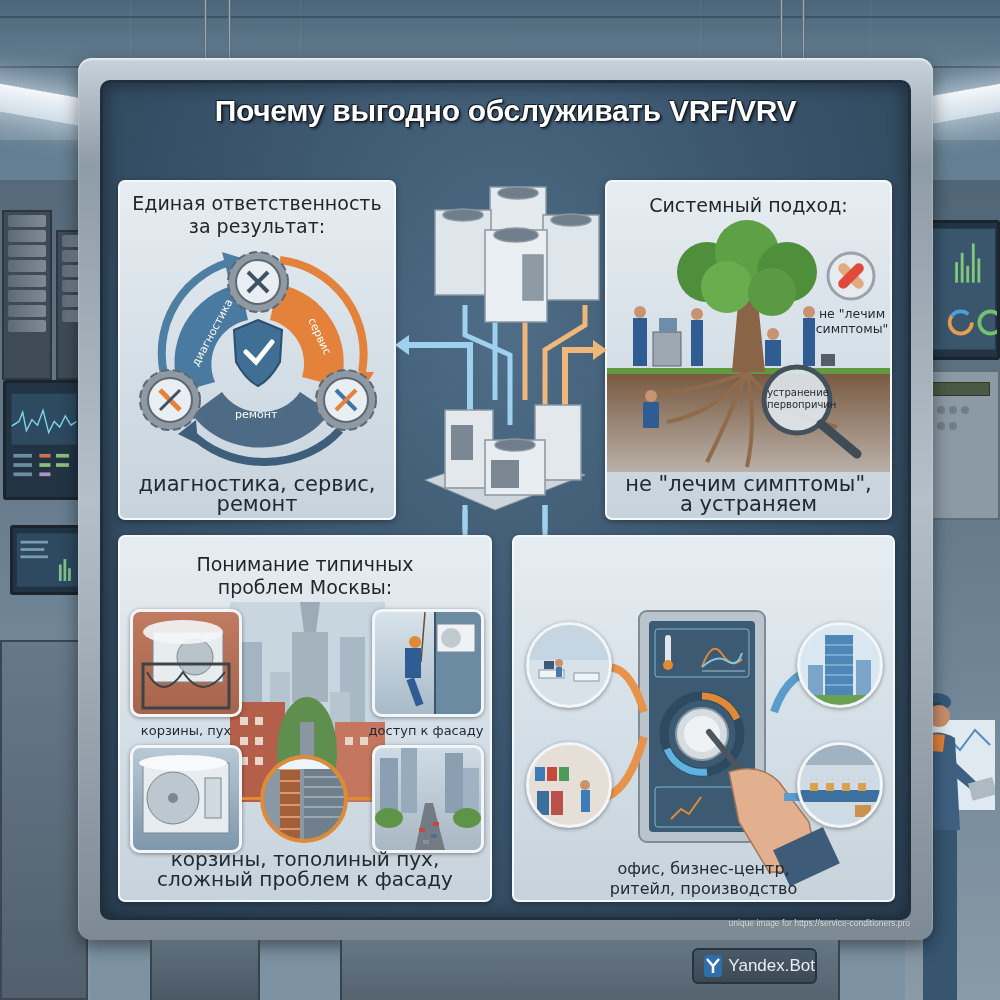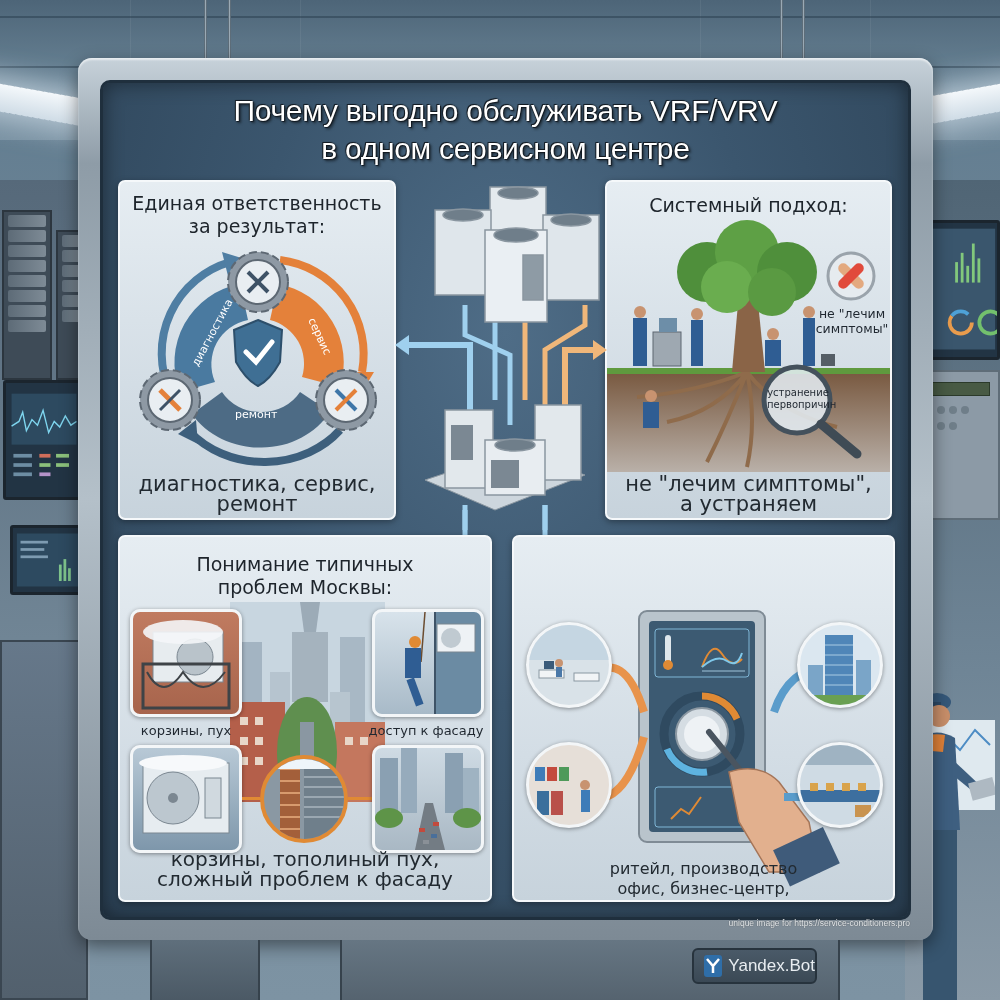--- a/index.html
+++ b/index.html
@@ -43,21 +43,21 @@
   }
   .screen {
     position: absolute; left: 100px; top: 80px; width: 811px; height: 840px;
     border-radius: 10px;
     background: radial-gradient(ellipse at 50% 30%, #4f6d87 0%, #3b566e 45%, #2c4256 100%);
     border: 3px solid #1f2f3d;
     box-shadow: inset 0 0 20px rgba(0,0,0,0.45);
   }
   .title {
     position: absolute; left: 100px; top: 92px; width: 811px; text-align: center;
-    color: #ffffff; font-family: "Liberation Sans", sans-serif; font-weight: normal;
+    color: #ffffff; font-family: "Liberation Sans", sans-serif; font-weight: bold;
     font-size: 30px; line-height: 38px; letter-spacing: -0.3px;
     text-shadow: 0 0 2px #000, 1px 1px 0 #1a2530, -1px -1px 0 #1a2530, 2px 2px 3px rgba(0,0,0,0.6);
   }
   .panel {
     position: absolute;
     background: linear-gradient(180deg,#e6edf2 0%,#d3dde5 60%,#c7d3dc 100%);
     border: 2px solid #f5f8fa;
     border-radius: 7px;
     box-shadow: 0 2px 6px rgba(0,0,0,0.35);
     overflow: hidden;
@@ -189,21 +189,20 @@
   </svg>
 </div>
 
 <div class="board"></div>
 <div class="stand" style="left:150px; width:110px;"></div>
 <div class="stand" style="left:340px; width:500px; background:linear-gradient(180deg,#667683,#55636f);"></div>
 <div class="screen"></div>
 
 <div class="title">
   <div>Почему выгодно обслуживать VRF/VRV</div>
-  <div>в одном сервисном центре</div>
 </div>
 
 <div class="panel" style="left:118px; top:180px; width:278px; height:340px;">
   <div class="panel-title" style="top:10px;">
     <div>Единая ответственность</div>
     <div>за результат:</div>
   </div>
   <svg class="abs" style="left:10px; top:60px;" width="258" height="210" viewBox="0 0 258 210">
 
     <path d="M40 150 A95 95 0 0 1 100 20" fill="none" stroke="#4f7ea3" stroke-width="8"></path>
@@ -556,22 +555,22 @@
         <g fill="#d9a34b">
           <rect x="10" y="38" width="8" height="8"></rect>
           <rect x="26" y="38" width="8" height="8"></rect>
           <rect x="42" y="38" width="8" height="8"></rect>
           <rect x="58" y="38" width="8" height="8"></rect>
         </g>
         <rect x="55" y="60" width="16" height="12" fill="#c9934f"></rect>
       </svg>
   </div>
   <div class="panel-caption" style="top:322px; font-size:16px;">
+    <div>офис, бизнес-центр,</div>
     <div>ритейл, производство</div>
-    <div>офис, бизнес-центр,</div>
   </div>
 </div>
 
 <div class="watermark">unique image for https://service-conditioners.pro</div>
 <div class="yandex">
   <div class="yandex-icon">
     <svg width="14" height="16" viewBox="0 0 14 16">
         <path d="M1 1 L7 8 L13 1 M7 8 L7 15" fill="none" stroke="#fff" stroke-width="2.5"></path>
       </svg>
   </div>

